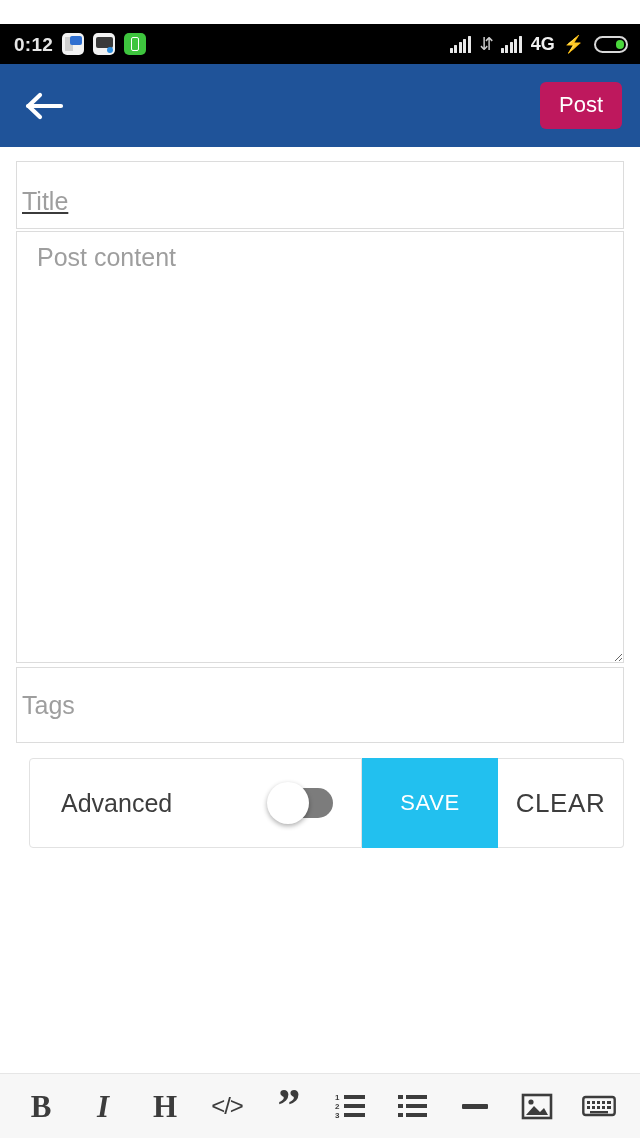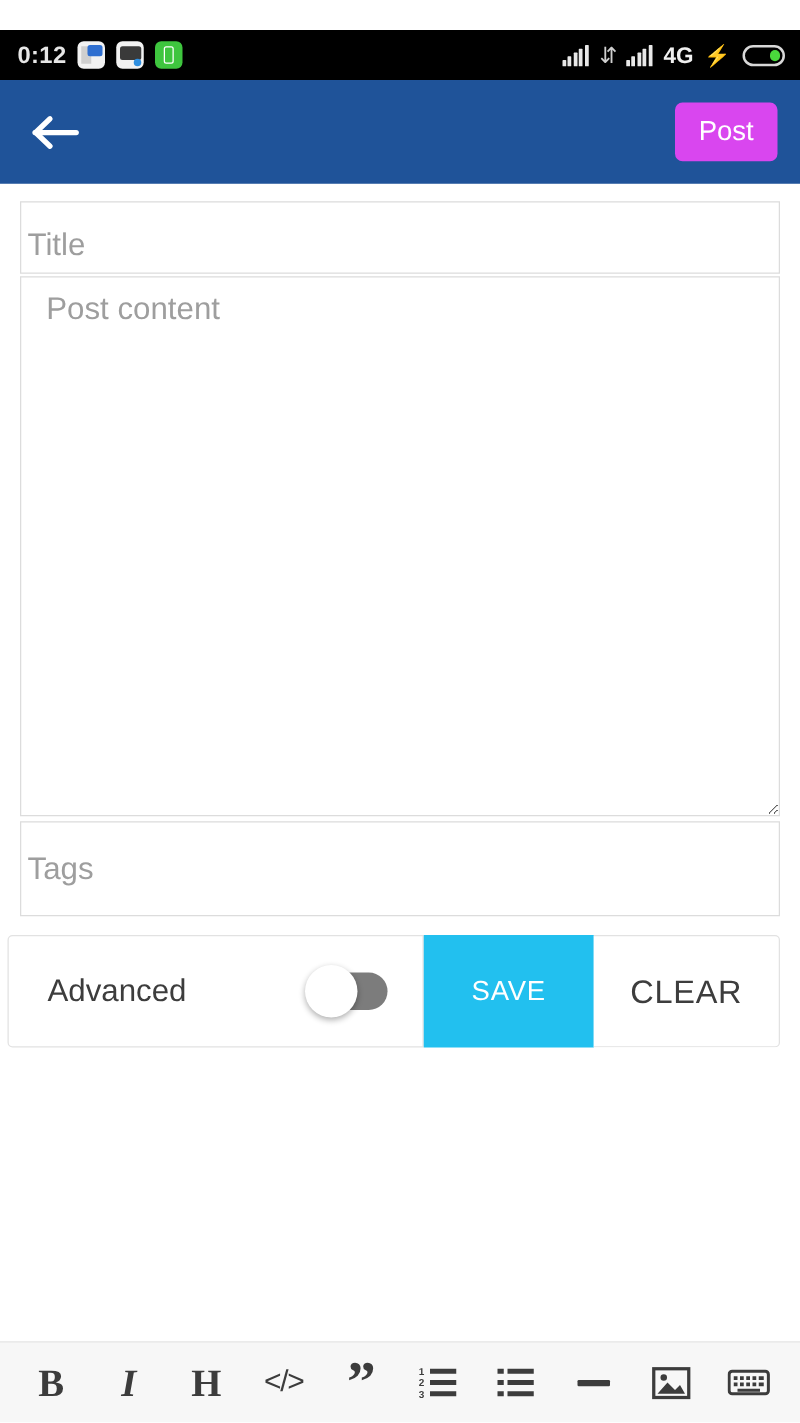--- a/index.html
+++ b/index.html
@@ -182,21 +182,21 @@
   .app-title {
     color: #ffffff;
     font-size: 29px;
     font-weight: bold;
     margin-left: 28px;
     letter-spacing: 0.2px;
     white-space: nowrap;
   }
   .bar-spacer { flex: 1 1 auto; }
   .post-button {
-    background: #d946ef;
+    background: #be185d;
     color: #ffffff;
     font-size: 22px;
     border-radius: 6px;
     padding: 11px 19px;
     border: none;
     font-family: inherit;
     cursor: pointer;
     line-height: 1.1;
   }
 
@@ -213,42 +213,43 @@
     font-family: inherit;
     color: #3b3b3b;
     outline: none;
     display: block;
   }
   .field::placeholder {
     color: #9e9e9e;
     opacity: 1;
   }
   .field-title {
-    height: 58px;
+    height: 68px;
     font-size: 25px;
     padding: 13px 4px 0 5px;
+    text-decoration: underline;
   }
   .field-content {
     height: 432px;
     font-size: 25px;
     padding: 10px 5px 4px 20px;
     margin-top: 2px;
     resize: vertical;
     line-height: 1.25;
   }
   .field-tags {
     height: 76px;
     font-size: 25px;
     padding: 0 4px 0 5px;
     margin-top: 4px;
   }
 
   
   .action-row {
-    margin: 15px 16px 0 6px;
+    margin: 15px 16px 0 29px;
     display: flex;
     align-items: stretch;
     height: 90px;
     position: relative;
   }
   .advanced-panel {
     flex: 0 0 333px;
     border: 1px solid #e2e2e2;
     border-radius: 4px 0 0 4px;
     background: #ffffff;

